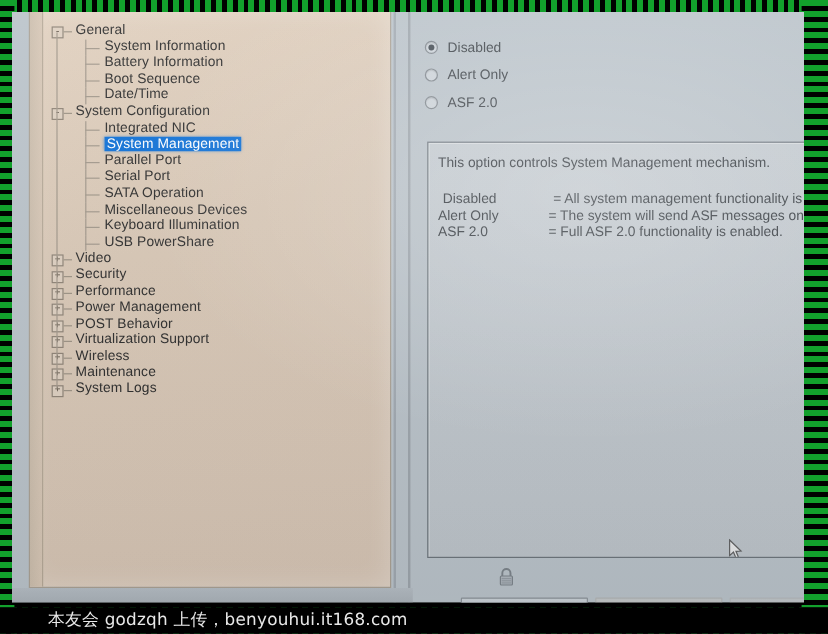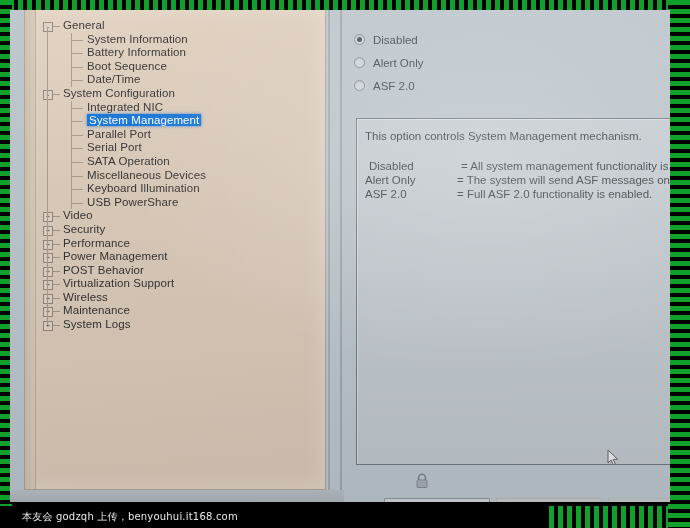--- a/index.html
+++ b/index.html
@@ -278,26 +278,26 @@
   #bottom-chrome {
     position: absolute;
     left: 0; top: 480px; width: 334px; height: 12px;
     background: linear-gradient(to bottom, #b4bcc3, #aab2b9);
   }
 
   
   #watermark {
     position: absolute;
     left: 0; bottom: 0;
-    width: 548px; height: 22px;
+    width: 690px; height: 22px;
     background: #000;
     color: #e8e8e8;
-    font-size: 10px;
+    font-size: 14px;
     line-height: 22px;
-    padding-left: 22px;
+    padding-left: 40px;
     box-sizing: border-box;
     font-family: "DejaVu Sans", sans-serif;
     letter-spacing: .2px;
     z-index: 60;
     white-space: nowrap;
   }
 </style>
 </head>
 <body>
 

